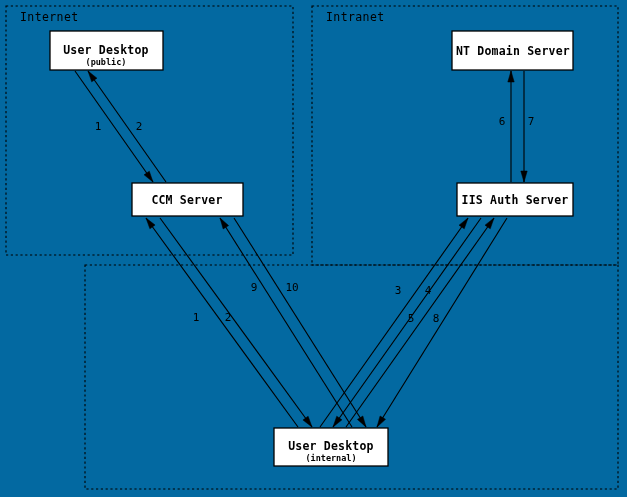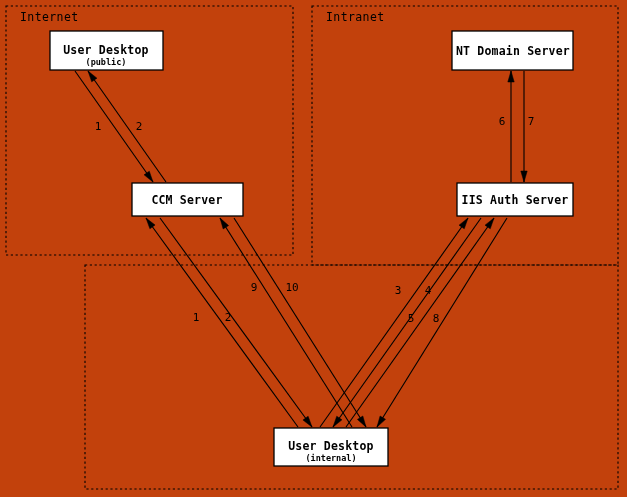--- a/index.html
+++ b/index.html
@@ -4,21 +4,21 @@
 <style>
   html, body {
     margin: 0;
     padding: 0;
     background: #ffffff;
   }
   #diagram-root {
     position: relative;
     width: 627px;
     height: 497px;
-    background: #c2410c;
+    background: #0369a1;
     font-family: "DejaVu Sans Mono", "Liberation Mono", monospace;
     overflow: hidden;
   }
   svg#diagram-canvas {
     position: absolute;
     left: 0;
     top: 0;
     width: 627px;
     height: 497px;
   }

